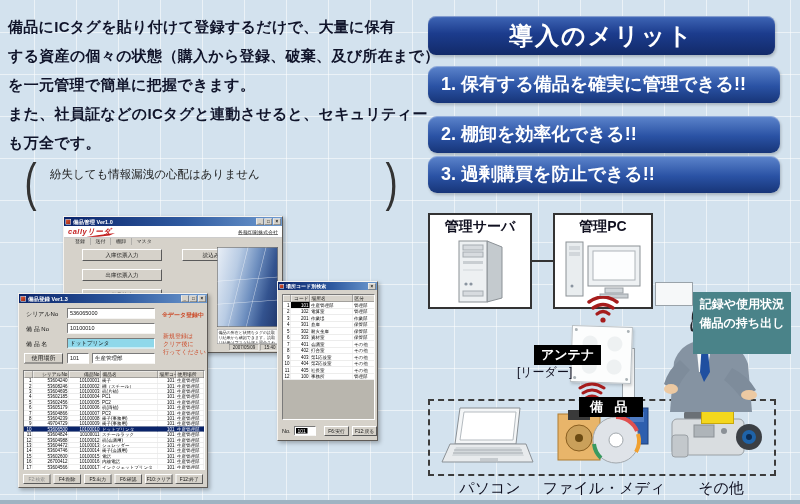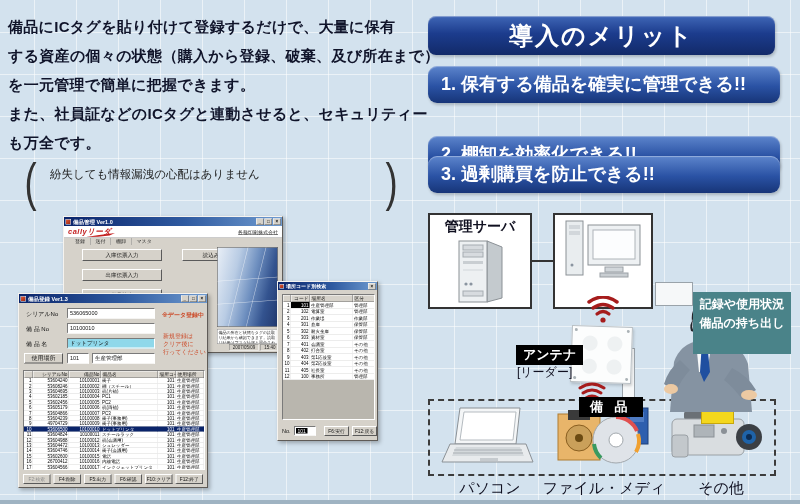--- a/index.html
+++ b/index.html
@@ -30,42 +30,42 @@
   
   .merit-title { left:428px; top:16px; width:347px; height:39px; border-radius:8px;
     background:linear-gradient(180deg,#3f66b6 0%,#1c3c8d 45%,#122a69 100%);
     color:#fff; font-size:24px; font-weight:bold; text-align:center; line-height:39px;
     letter-spacing:2px; box-shadow:inset 0 1px 1px rgba(255,255,255,.4),1px 2px 3px rgba(0,0,0,.2); }
   .merit-bar { left:428px; width:352px; height:37px; border-radius:9px;
     background:linear-gradient(180deg,#5d85cc 0%,#2a52a4 55%,#173578 100%);
     color:#fff; font-size:18px; font-weight:bold; line-height:37px; padding-left:13px;
     box-shadow:inset 0 1px 1px rgba(255,255,255,.35),1px 2px 3px rgba(0,0,0,.2);
     white-space:nowrap; }
-  .mb1 { top:66px; } .mb2 { top:116px;margin-top:20px; } .mb3 { top:156px; }
+  .mb1 { top:66px; } .mb2 { top:116px; } .mb3 { top:156px; }
 
   
   .dev-box { background:#fff; border:2px solid #333; z-index:2; }
   .server-box { left:428px; top:213px; width:104px; height:96px; }
   .pc-box     { left:553px; top:213px; width:100px; height:96px; }
   .dev-label  { font-size:14px; font-weight:bold; color:#101020; text-align:center; margin-top:3px; }
   .dev-art    { display:flex; justify-content:center; }
   .connector  { left:532px; top:260px; width:21px; height:2px; background:#333; z-index:1; }
   .wifi { z-index:3; }
   .wifi1 { left:586px; top:296px; } .wifi2 { left:577px; top:382px; }
   .antenna-panel { left:571px; top:326px; width:61px; height:57px; background:#fcfdfd;
     border:1px solid #b8bfc4; transform:rotate(2deg); z-index:2;
     box-shadow:1px 2px 3px rgba(0,0,0,.18);
     background-image:radial-gradient(circle at 30% 30%, #eef1f2 0 7px, transparent 8px),
                      radial-gradient(circle at 72% 30%, #eef1f2 0 7px, transparent 8px),
                      radial-gradient(circle at 30% 72%, #eef1f2 0 7px, transparent 8px),
                      radial-gradient(circle at 72% 72%, #eef1f2 0 7px, transparent 8px); }
   .screw { position:absolute; width:3px; height:3px; background:#aab2b6; border-radius:50%; }
   .tag-label { background:#000; color:#fff; font-weight:bold; font-size:13px;
                padding:1px 7px; z-index:7; white-space:nowrap; }
-  .antenna-label { left:516px; top:345px; }
+  .antenna-label { left:534px; top:345px; }
   .reader-label  { left:517px; top:364px; font-size:12px; color:#101020; z-index:7; }
   .bihin-label   { left:579px; top:397px; letter-spacing:4px; padding:1px 11px; }
   .callout { left:693px; top:292px; width:98px; height:62px; background:#4a8389;
     color:#fff; font-size:12px; font-weight:bold; text-align:center; line-height:19px;
     padding-top:3px; z-index:6; }
   .frame-a { left:655px; top:282px; width:38px; height:24px; background:#f6f8f9;
              border:1px solid #9aa3aa; z-index:1; }
   .frame-b { left:622px; top:348px; width:13px; height:54px; background:#f6f8f9;
              border:1px solid #9aa3aa; z-index:1; }
   .man { left:630px; top:300px; z-index:5; }
@@ -218,20 +218,21 @@
         <rect x="14" y="25" width="20" height="3" fill="#c9ced2"></rect>
         <rect x="14" y="33" width="20" height="2" fill="#dfe3e6"></rect>
         <circle cx="17" cy="48" r="1.6" fill="#8a94a0"></circle>
         <circle cx="22" cy="48" r="1.6" fill="#8a94a0"></circle>
         <rect x="14" y="55" width="20" height="5" fill="#d7dbdf" stroke="#a6acb1"></rect>
       </svg>
     </div>
   </div>
   <div class="abs connector"></div>
   <div class="abs dev-box pc-box">
+    <div class="dev-label">管理PC</div>
     <div class="dev-art">
       <svg width="84" height="70" viewBox="0 0 84 70">
         <rect x="5" y="6" width="17" height="54" fill="#e9edef" stroke="#8b9196"></rect>
         <rect x="8" y="10" width="11" height="4" fill="#d2d7db"></rect>
         <rect x="8" y="16" width="11" height="4" fill="#d2d7db"></rect>
         <circle cx="11" cy="50" r="1.5" fill="#8a94a0"></circle>
         <rect x="27" y="10" width="52" height="40" fill="#eef1f3" stroke="#8b9196"></rect>
         <rect x="32" y="15" width="42" height="29" fill="#fcfdfe" stroke="#aeb4b9"></rect>
         <rect x="44" y="52" width="18" height="5" fill="#d2d7db" stroke="#9aa0a5"></rect>
         <rect x="39" y="58" width="28" height="4" fill="#c9ced2" stroke="#9aa0a5"></rect>

